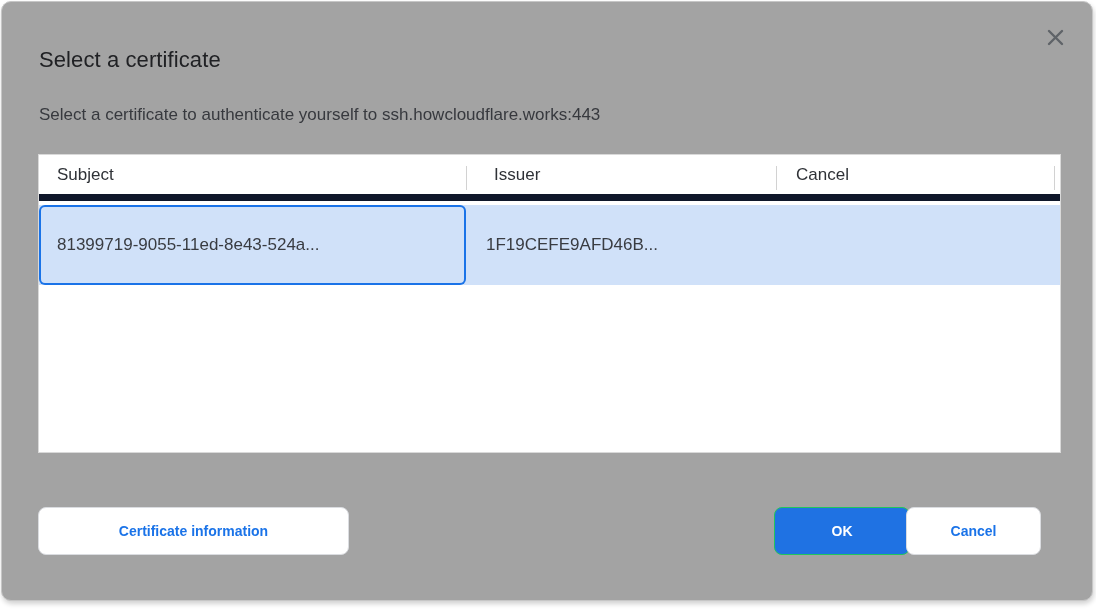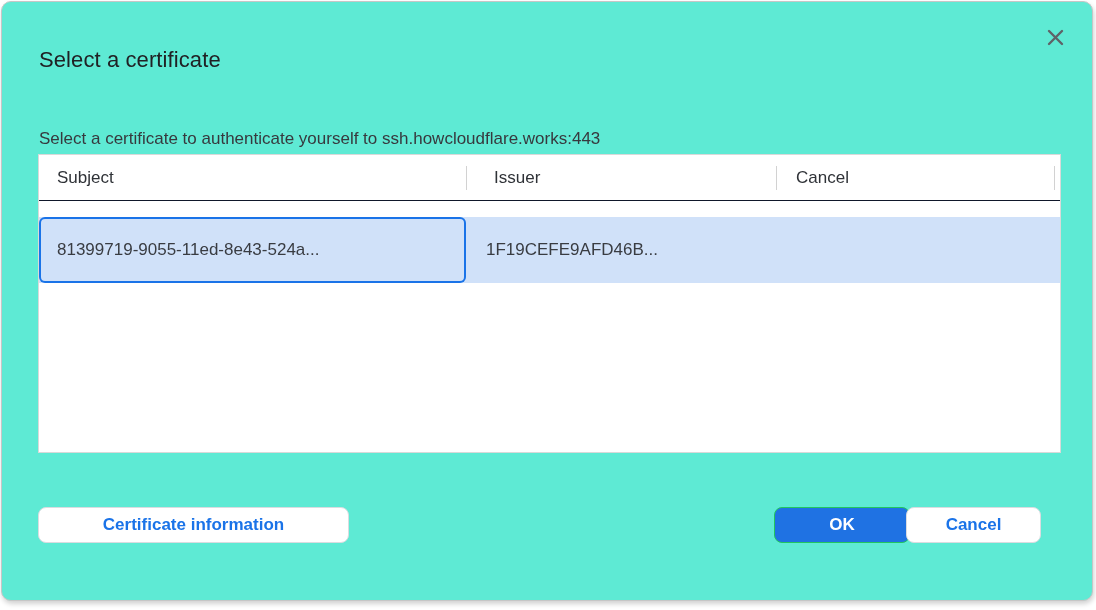--- a/index.html
+++ b/index.html
@@ -6,21 +6,21 @@
   html, body {
     width: 1096px; height: 610px;
     background: #ffffff;
     font-family: "Liberation Sans", sans-serif;
     overflow: hidden;
   }
   .dialog {
     position: absolute;
     left: 1px; top: 1px;
     width: 1092px; height: 600px;
-    background: #5eead4;
+    background: #a3a3a3;
     border: 1px solid #c6c6c6;
     border-radius: 10px;
     box-shadow: 1px 3px 5px rgba(0,0,0,0.18);
   }
   .close-btn {
     position: absolute;
     top: 22px; right: 24px;
     width: 26px; height: 26px;
     background: transparent;
     border: none;
@@ -35,36 +35,35 @@
     font-weight: 400;
     color: #202124;
     letter-spacing: 0.1px;
   }
   .dialog-subtitle {
     position: absolute;
     left: 37px; top: 103px;
     font-size: 17px;
     font-weight: 400;
     color: #37393e;
-    margin-top: 24px;
   }
   .cert-table {
     position: absolute;
     left: 36px; top: 152px;
     width: 1023px; height: 299px;
     border: 1px solid #d9d9d9;
     background: #ffffff;
     overflow: hidden;
   }
   .thead {
     display: grid;
     grid-template-columns: 427px 310px 278px 1fr;
     height: 46px;
     align-items: center;
-    border-bottom: 1px solid #0f172a;
+    border-bottom: 7px solid #0f172a;
     position: relative;
     text-align: right;
   }
   .th {
     font-size: 17px;
     color: #2f3237;
     position: relative;
     height: 100%;
     display: flex;
     align-items: center;
@@ -76,22 +75,22 @@
   .th:not(:first-child)::before {
     content: "";
     position: absolute;
     left: 0; top: 11px;
     width: 1px; height: 24px;
     background: #d2d2d2;
   }
   .trow {
     display: grid;
     grid-template-columns: 427px 310px 278px 1fr;
-    height: 66px;
-    margin-top: 16px;
+    height: 80px;
+    margin-top: 4px;
     align-items: stretch;
     cursor: pointer;
     text-align: right;
   }
   .trow.selected { background: #d0e1f9; }
   .cell {
     font-size: 17px;
     color: #393c42;
     display: flex;
     align-items: center;
@@ -101,24 +100,24 @@
   .cell-subject {
     padding-left: 18px;
     box-shadow: inset 0 0 0 2px #1a73e8;
     border-radius: 6px;
   }
   .cell-issuer { padding-left: 22px; }
   .cell-serial { padding-left: 20px; }
   .btn {
     position: absolute;
     top: 505px;
-    height: 36px;
+    height: 48px;
     border-radius: 8px;
     font-family: "Liberation Sans", sans-serif;
-    font-size: 17px;
+    font-size: 14px;
     font-weight: 700;
     cursor: pointer;
     display: flex;
     align-items: center;
     justify-content: center;
   }
   .btn-outline {
     background: #ffffff;
     border: 1px solid #dadce0;
     color: #1a73e8;

